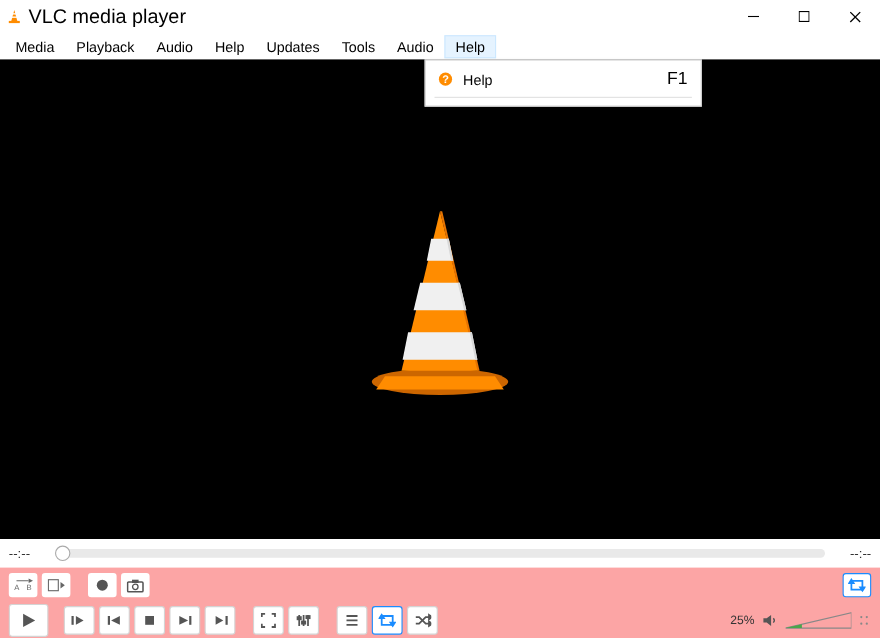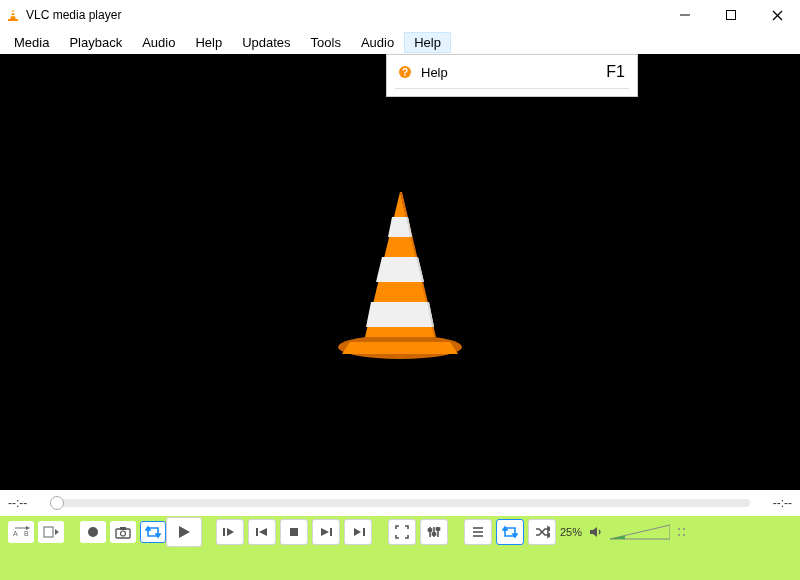--- a/index.html
+++ b/index.html
@@ -1,20 +1,20 @@
 <!DOCTYPE html>
 <html><head>
 <meta charset="utf-8">
 <style>
 * { margin: 0; padding: 0; box-sizing: border-box; font-family: "Segoe UI", Tahoma, sans-serif; }
 html, body { width: 800px; height: 580px; overflow: hidden; background: #fff; }
 
 .titlebar { height: 30px; display: flex; align-items: center; padding-left: 6px; background: #fff; }
 .titlebar .app-icon { margin-right: 6px; }
-.titlebar .title { font-size: 12px; color: #000; flex: 0 0 auto; }
+.titlebar .title { font-size: 18px; color: #000; flex: 0 0 auto; }
 .titlebar .spacer { flex: 1; }
 .winbtn { width: 46px; height: 30px; display: flex; align-items: center; justify-content: center; }
 .winbtn svg { display: block; }
 
 .menubar { height: 24px; display: flex; align-items: center; padding: 0 4px; background: #fff; font-size: 13px; color: #000; }
 .menubar .menu-item { padding: 3px 10px; cursor: default; text-align: center; }
 .menubar .menu-item.active { background: #e5f3ff; border: 1px solid #cce8ff; padding: 2px 9px; }
 
 .video-area { position: relative; height: 436px; background: #000; display: flex; align-items: center; justify-content: center; }
 .cone-wrap { position: relative; }
@@ -29,21 +29,21 @@
 .help-dropdown .dd-icon { width: 20px; display: flex; justify-content: center; }
 .help-dropdown .dd-label { flex: 1; padding-left: 6px; }
 .help-dropdown .dd-shortcut { color: #000; font-size: 16px; }
 .help-dropdown hr { border: none; border-top: 1px solid #e0e0e0; margin: 3px 8px; }
 
 .seek-row { height: 26px; display: flex; align-items: center; padding: 0 8px; gap: 8px; background: #fff; }
 .time-label { font-size: 12px; color: #333; width: 34px; }
 .seek-track { flex: 1; height: 8px; background: #e9e9e9; border-radius: 4px; position: relative; }
 .seek-knob { position: absolute; left: 0; top: -3px; width: 14px; height: 14px; background: #fff; border: 1px solid #aaa; border-radius: 50%; }
 
-.controls { height: 64px; background: #bef264; padding: 0 8px; display: flex; flex-direction: row; }
+.controls { height: 64px; background: #fca5a5; padding: 0 8px; display: flex; flex-direction: column; }
 .controls-row { display: flex; align-items: center; gap: 4px; height: 32px; }
 .cbtn { width: 28px; height: 26px; border: 1px solid #d4d4d4; border-radius: 3px; background: #fff; display: flex; align-items: center; justify-content: center; }
 .cbtn.play { width: 36px; height: 30px; }
 .cbtn.small { width: 26px; height: 22px; border: 1px solid #e0e0e0; }
 .cbtn.noborder { border: none; }
 .cbtn.blue svg { stroke: #1a8cff; }
 .right-push { margin-left: auto; }
 .volume-wrap { display: flex; align-items: center; gap: 6px; margin-left: auto; }
 .volume-label { font-size: 11px; color: #333; }
 .volume-tri { width: 60px; height: 18px; }

